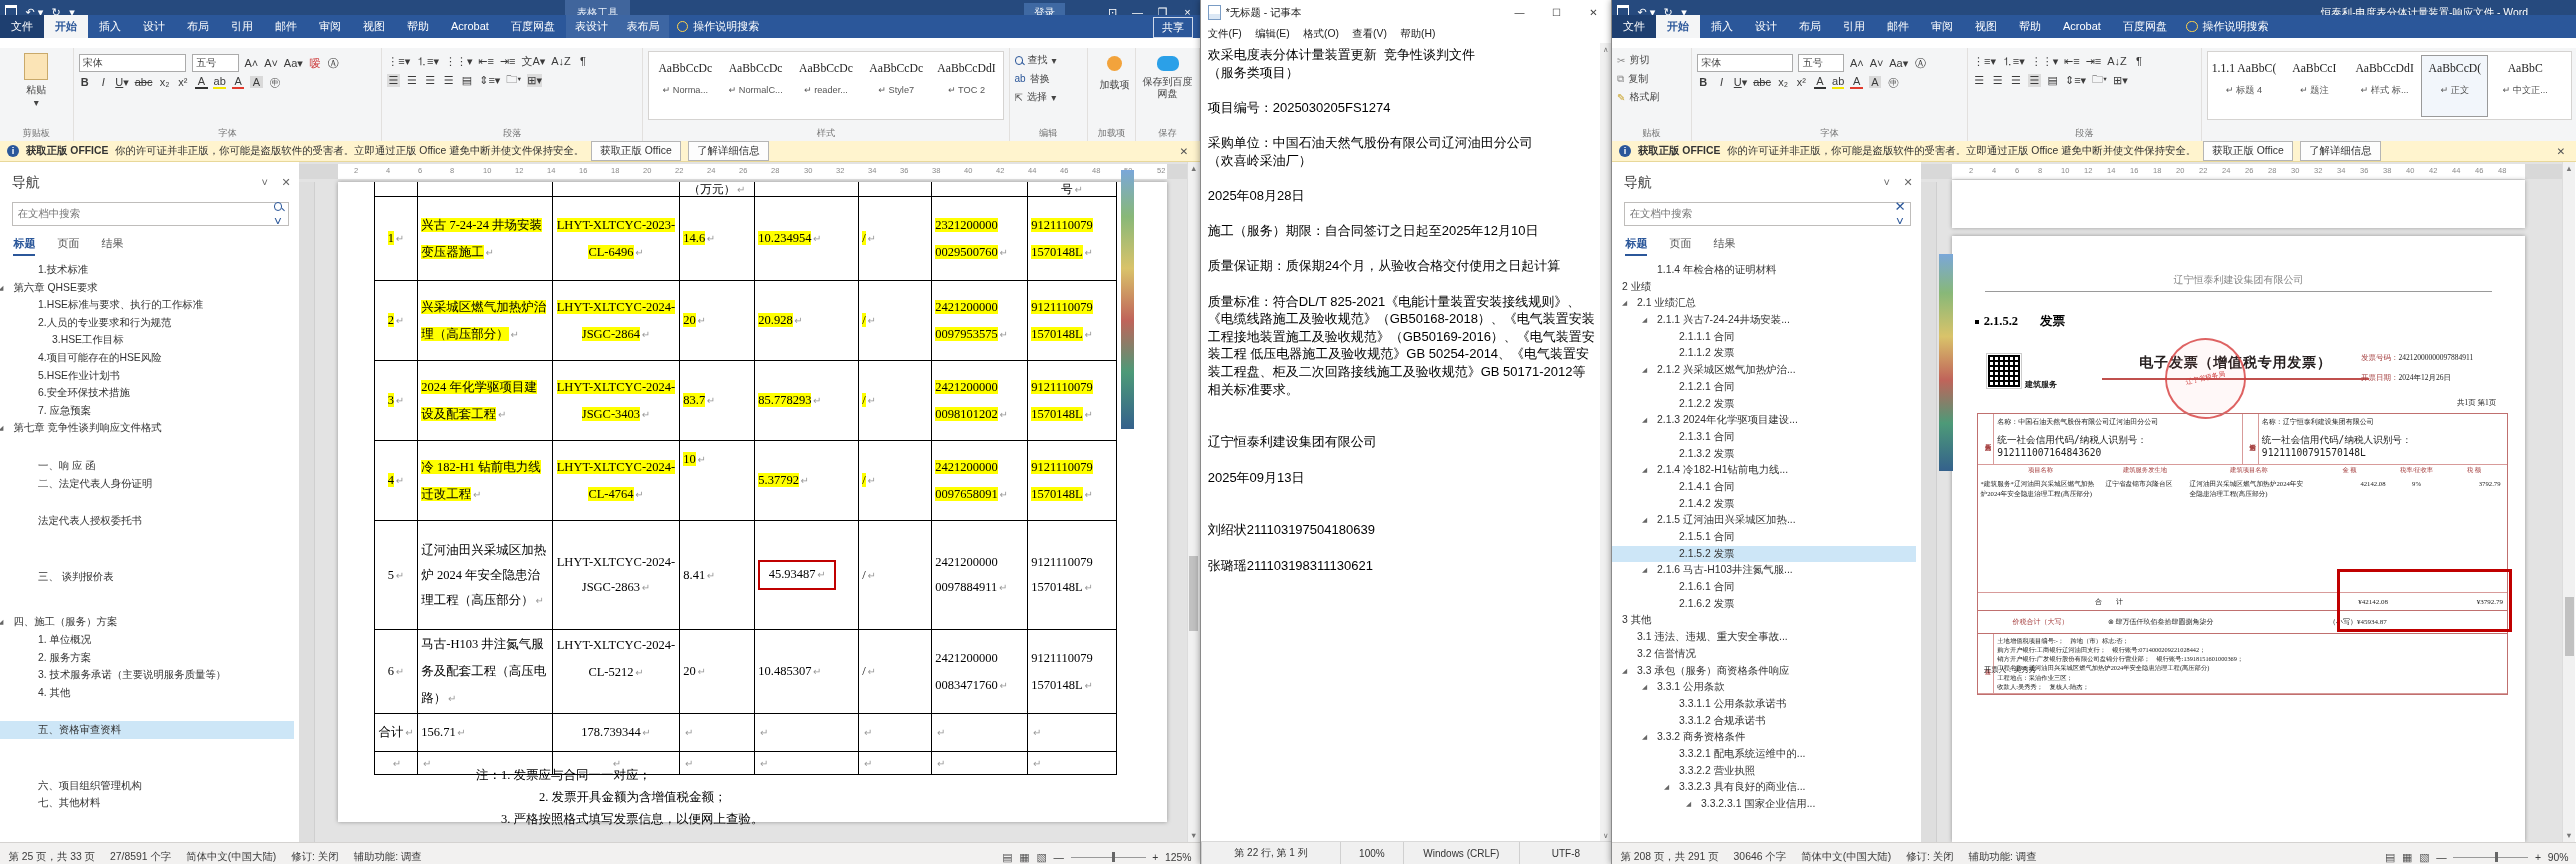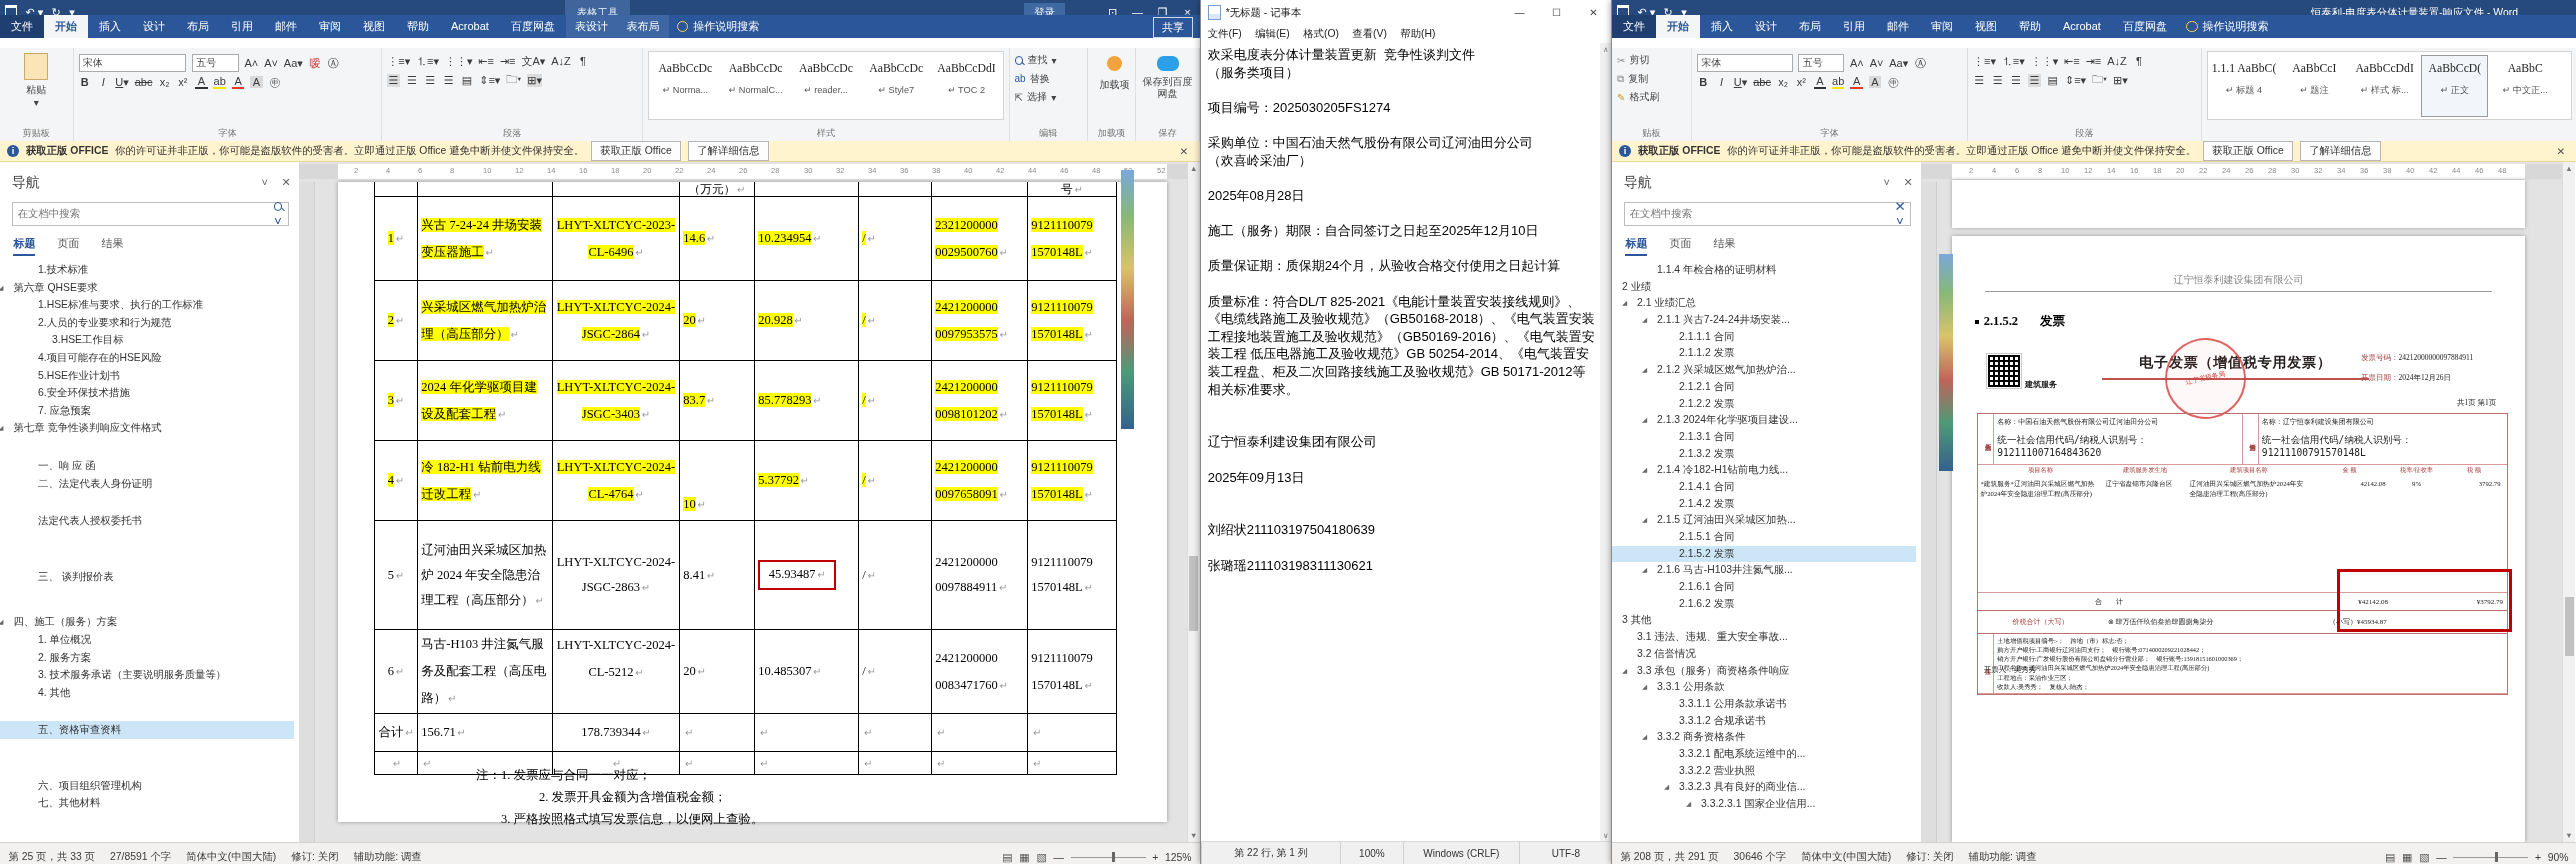--- a/index.html
+++ b/index.html
@@ -473,21 +473,21 @@
             <div class="trow">
               <div class="tcell" style="width: 43px; height: 80px; display: flex; align-items: center; line-height: 27px;">
                 <div style="width: 100%; text-align: center;"><span class="mark">4</span><span class="eol">↵</span></div>
               </div>
               <div class="tcell" style="width: 135px; height: 80px; display: flex; align-items: center; line-height: 27px;">
                 <div style="width: 100%;"><span class="mark">冷 182-H1 钻前电力线迁改工程</span><span class="eol">↵</span></div>
               </div>
               <div class="tcell" style="width: 127px; height: 80px; display: flex; align-items: center; line-height: 27px;">
                 <div style="width: 100%; text-align: center; word-break: break-all;"><span class="mark">LHYT-XLTCYC-2024-CL-4764</span><span class="eol">↵</span></div>
               </div>
-              <div class="tcell" style="width: 75px; height: 80px; display: flex; align-items: flex-end; line-height: 27px;">
+              <div class="tcell" style="width: 75px; height: 80px; display: flex; align-items: flex-start; line-height: 33px;">
                 <div style="width: 100%;"><span class="mark">10</span><span class="eol">↵</span></div>
               </div>
               <div class="tcell" style="width: 104px; height: 80px; display: flex; align-items: center; line-height: 27px;">
                 <div style="width: 100%;"><span class="mark">5.37792</span><span class="eol">↵</span></div>
               </div>
               <div class="tcell" style="width: 73px; height: 80px; display: flex; align-items: center; line-height: 27px;">
                 <div style="width: 100%;"><span class="mark">/</span><span class="eol">↵</span></div>
               </div>
               <div class="tcell" style="width: 96px; height: 80px; display: flex; align-items: center; line-height: 27px;">
                 <div style="width: 100%;"><span class="mark">2421200000 0097658091</span><span class="eol">↵</span></div>
@@ -690,21 +690,21 @@
 </section>
 
 <section class="win" id="w3">
   <div class="wtitle">
     <div class="qat">
       <span class="qicon"><span class="saveglyph"></span></span>
       <span class="qicon">↶ ▾</span>
       <span class="qicon">↻</span>
       <span class="qicon">▾</span>
     </div>
-    <div class="ttext" style="right:59px;">恒泰利-电度表分体计量装置-响应文件 - Word</div>
+    <div class="ttext" style="right:49px;">恒泰利-电度表分体计量装置-响应文件 - Word</div>
   </div>
   <div class="tabrow">
     <span id="rtabs" style="display:flex;">
         <span class="rtab filetab">文件</span>
         <span class="rtab act">开始</span>
         <span class="rtab">插入</span>
         <span class="rtab">设计</span>
         <span class="rtab">布局</span>
         <span class="rtab">引用</span>
         <span class="rtab">邮件</span>

